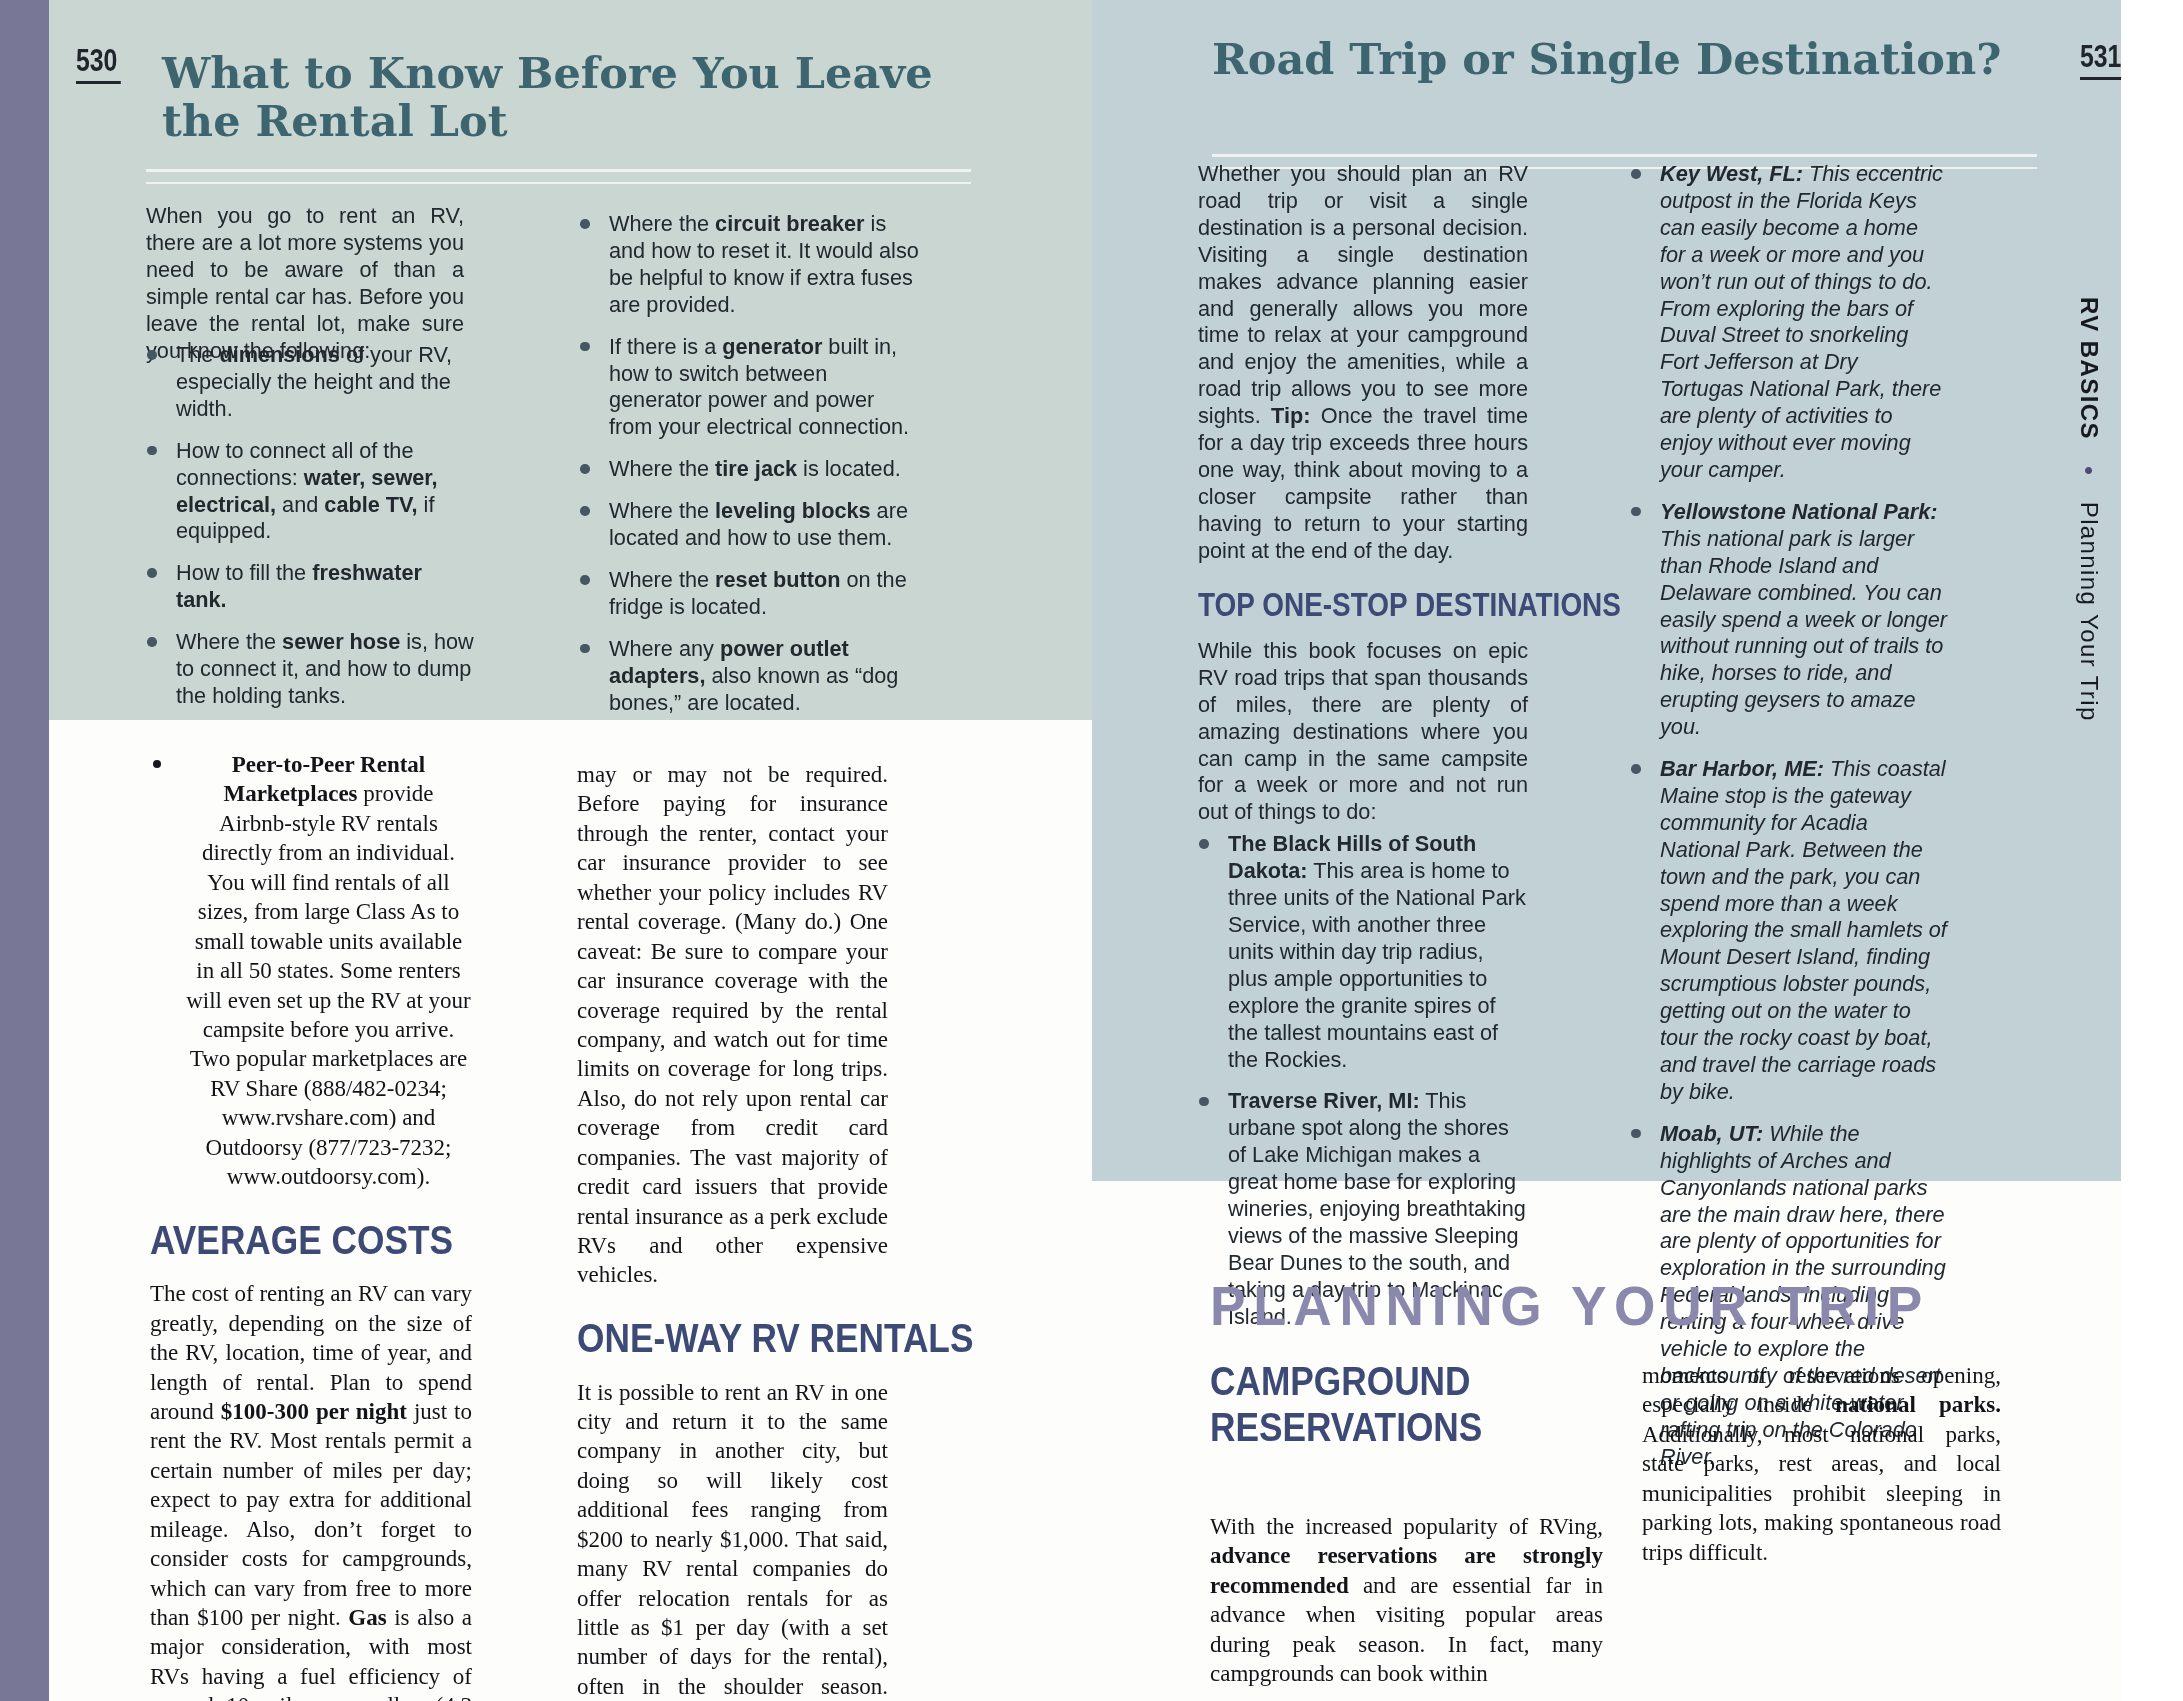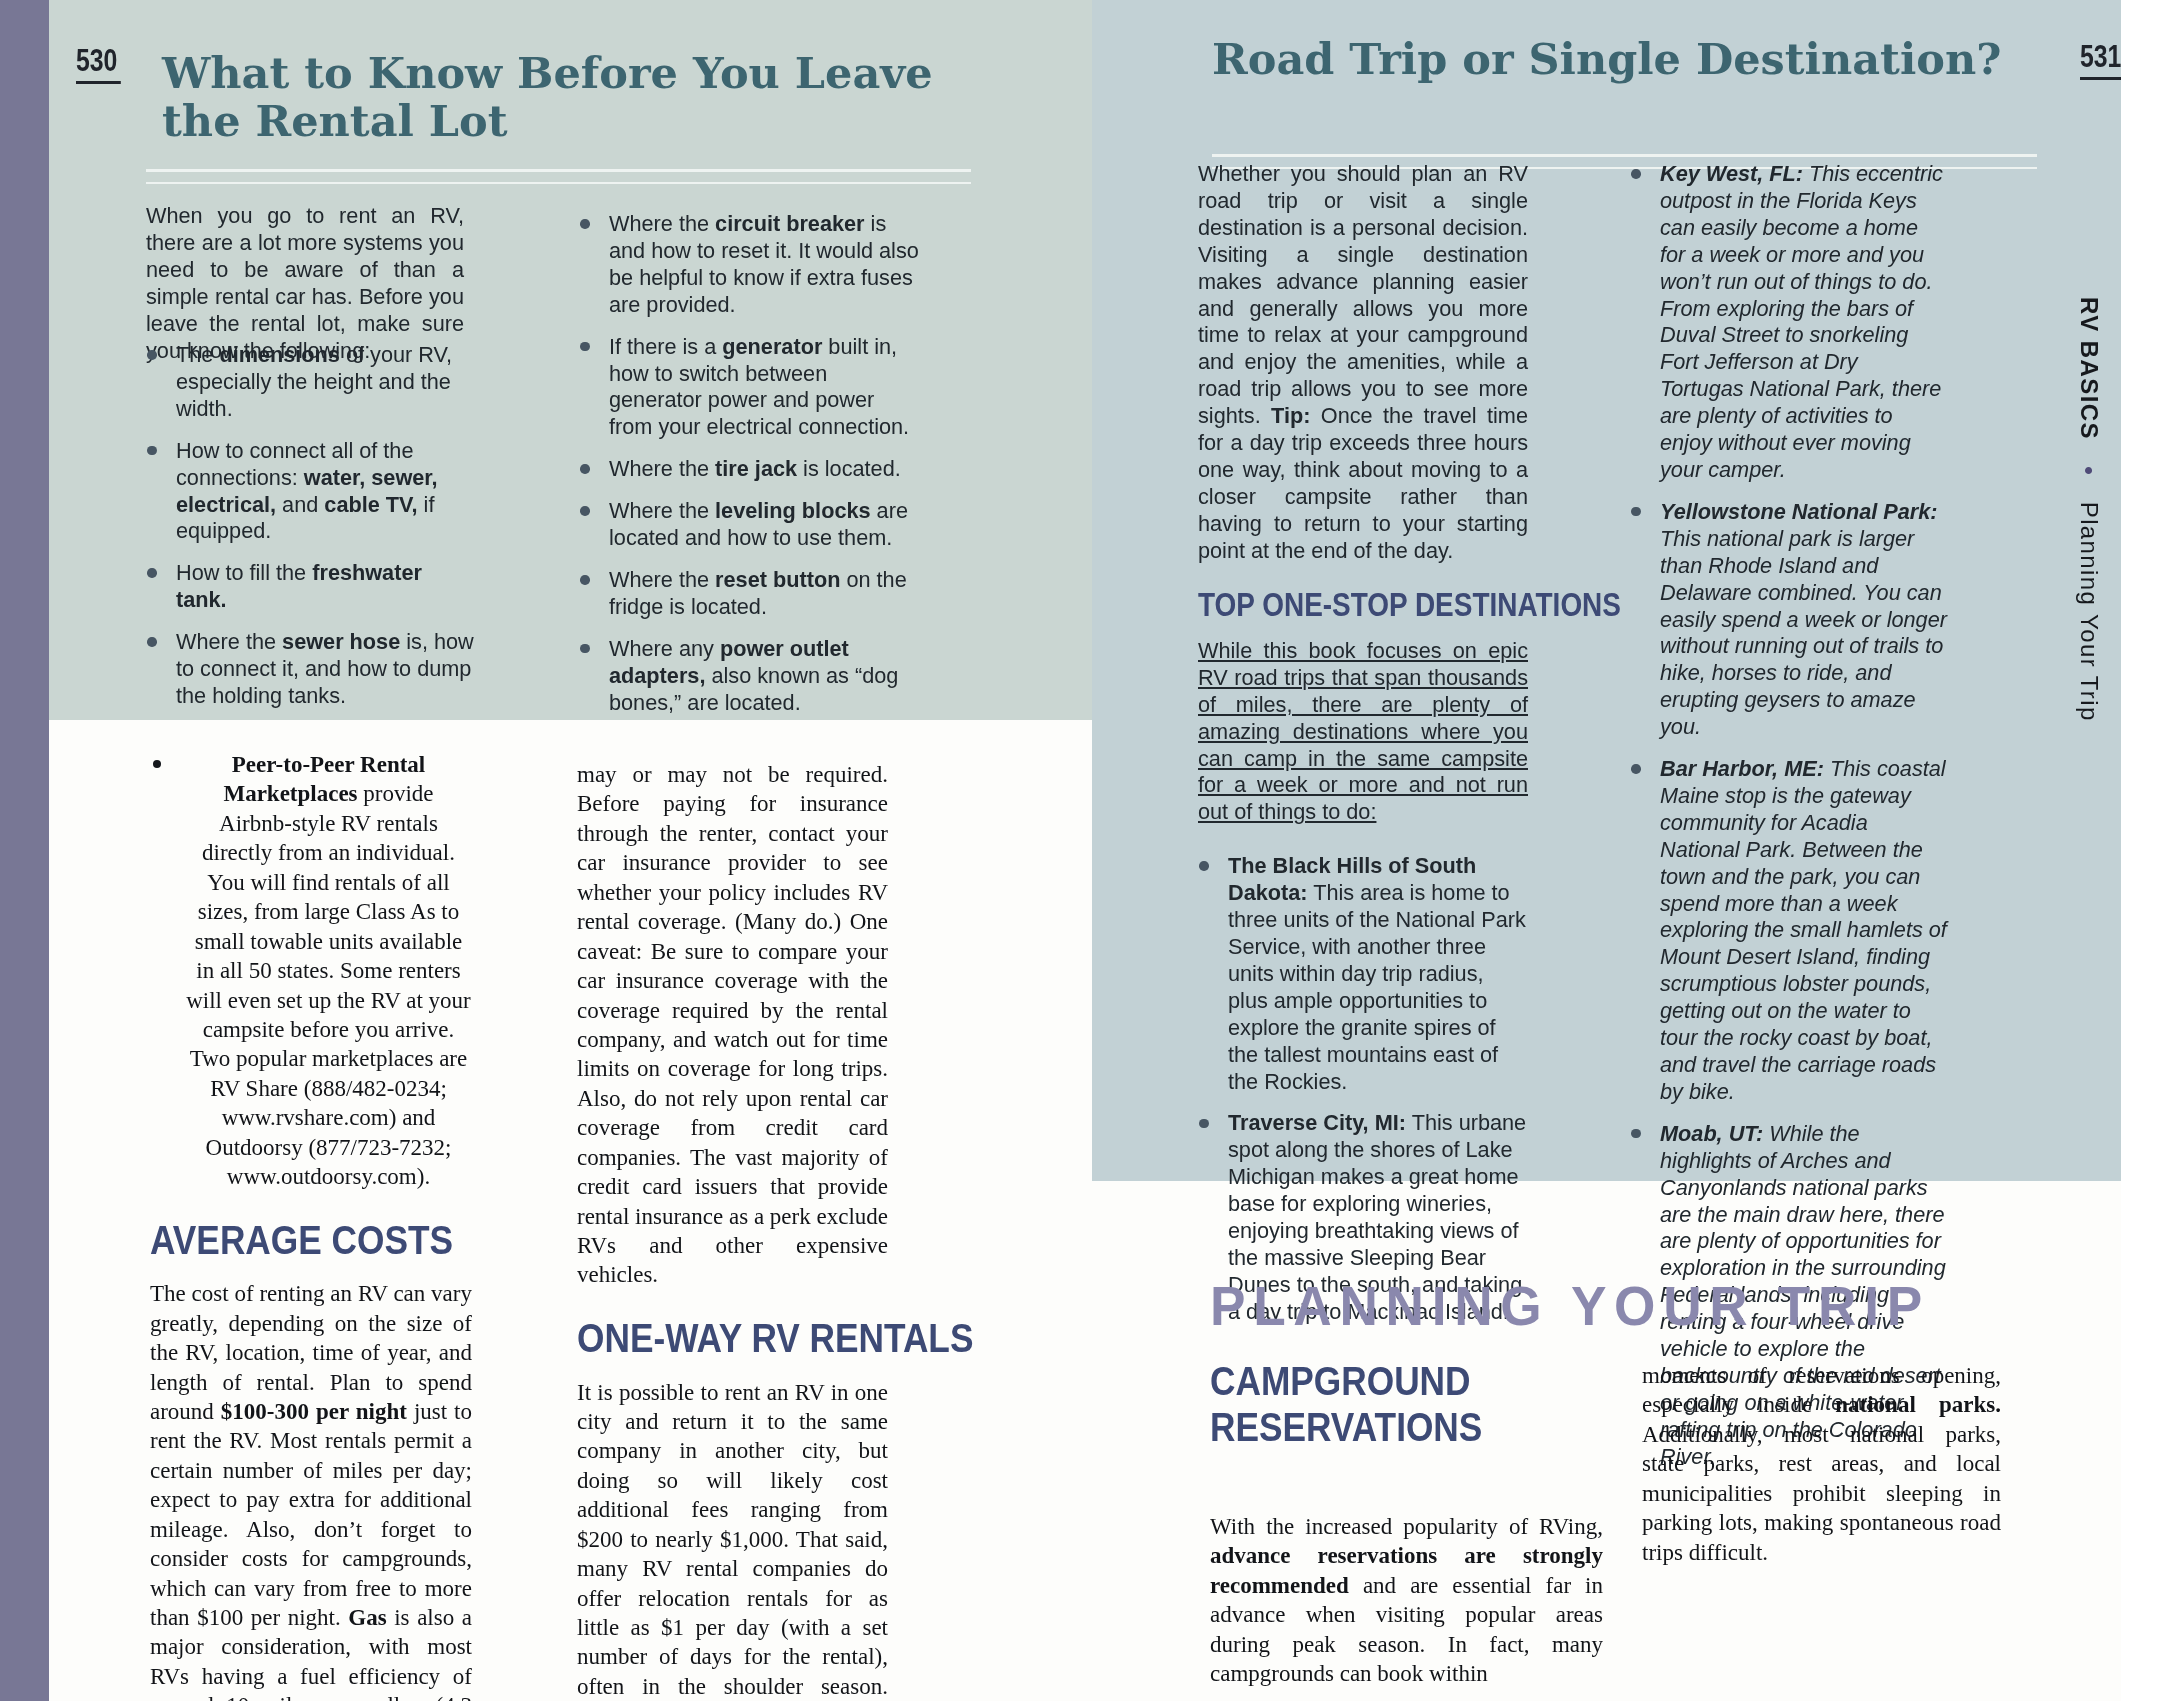--- a/index.html
+++ b/index.html
@@ -118,24 +118,24 @@
 
   <div class="abs sidebar" style="left:2073px;top:297px;">
     <span class="rvb">RV BASICS</span>
     <span class="sep">•</span>
     <span>Planning Your Trip</span>
   </div>
 
   <div class="abs sans" style="left:1198px;top:161px;width:330px;">
     <p class="just">Whether you should plan an RV road trip or visit a single destination is a personal decision. Visiting a single destination makes advance planning easier and generally allows you more time to relax at your campground and enjoy the amenities, while a road trip allows you to see more sights. <b>Tip:</b> Once the travel time for a day trip exceeds three hours one way, think about moving to a closer campsite rather than having to return to your starting point at the end of the day.</p>
     <h3 class="h-navy small">TOP ONE-STOP DESTINATIONS</h3>
-    <p class="just" style="margin-bottom:27px;text-decoration:underline;">While this book focuses on epic RV road trips that span thousands of miles, there are plenty of amazing destinations where you can camp in the same campsite for a week or more and not run out of things to do:</p>
+    <p class="just" style="margin-bottom:5px;">While this book focuses on epic RV road trips that span thousands of miles, there are plenty of amazing destinations where you can camp in the same campsite for a week or more and not run out of things to do:</p>
     <ul class="blist">
       <li><b>The Black Hills of South Dakota:</b> This area is home to three units of the National Park Service, with another three units within day trip radius, plus ample opportunities to explore the granite spires of the tallest mountains east of the Rockies.</li>
-      <li><b>Traverse City, MI:</b> This urbane spot along the shores of Lake Michigan makes a great home base for exploring wineries, enjoying breathtaking views of the massive Sleeping Bear Dunes to the south, and taking a day trip to Mackinac Island.</li>
+      <li><b>Traverse River, MI:</b> This urbane spot along the shores of Lake Michigan makes a great home base for exploring wineries, enjoying breathtaking views of the massive Sleeping Bear Dunes to the south, and taking a day trip to Mackinac Island.</li>
     </ul>
   </div>
 
   <div class="abs sans" style="left:1630px;top:161px;width:317px;font-style:italic;">
     <ul class="blist">
       <li><b>Key West, FL:</b> This eccentric outpost in the Florida Keys can easily become a home for a week or more and you won’t run out of things to do. From exploring the bars of Duval Street to snorkeling Fort Jefferson at Dry Tortugas National Park, there are plenty of activities to enjoy without ever moving your camper.</li>
       <li><b>Yellowstone National Park:</b> This national park is larger than Rhode Island and Delaware combined. You can easily spend a week or longer without running out of trails to hike, horses to ride, and erupting geysers to amaze you.</li>
       <li><b>Bar Harbor, ME:</b> This coastal Maine stop is the gateway community for Acadia National Park. Between the town and the park, you can spend more than a week exploring the small hamlets of Mount Desert Island, finding scrumptious lobster pounds, getting out on the water to tour the rocky coast by boat, and travel the carriage roads by bike.</li>
       <li><b>Moab, UT:</b> While the highlights of Arches and Canyonlands national parks are the main draw here, there are plenty of opportunities for exploration in the surrounding Federal lands, including renting a four-wheel drive vehicle to explore the backcountry of the red desert or going on a white-water rafting trip on the Colorado River.</li>
     </ul>

